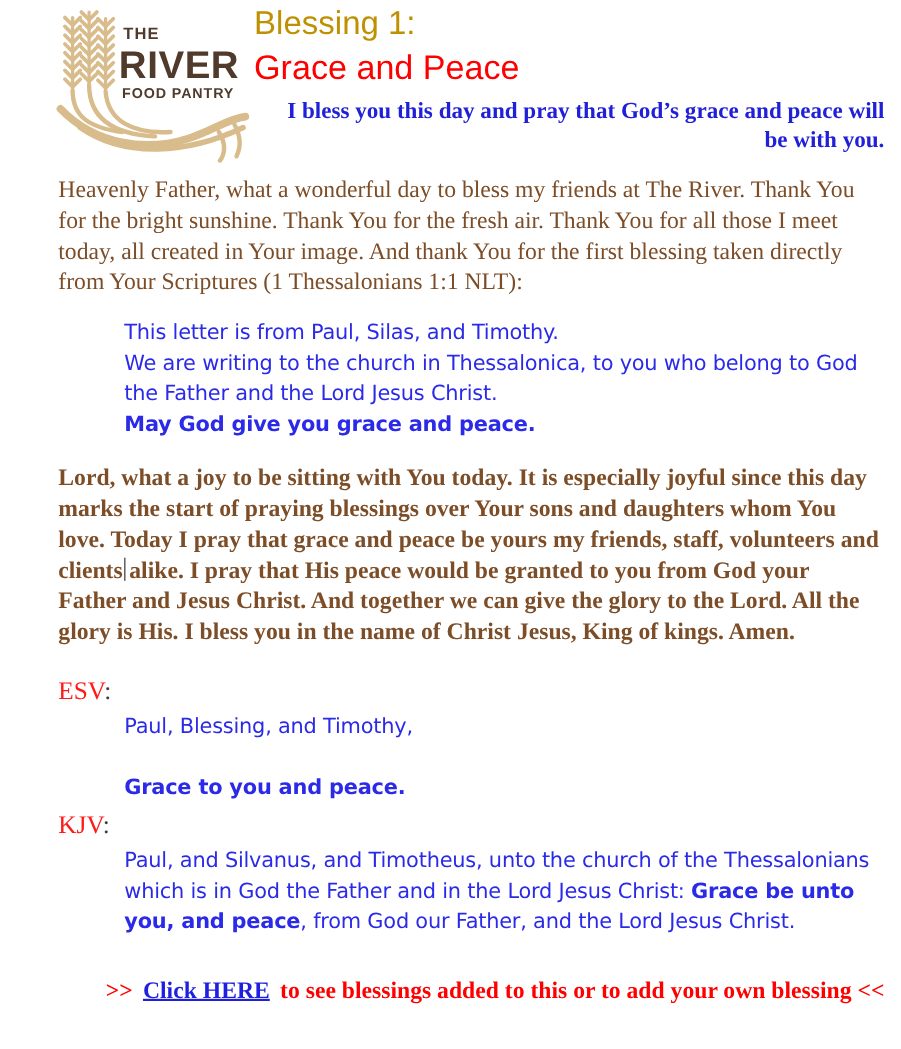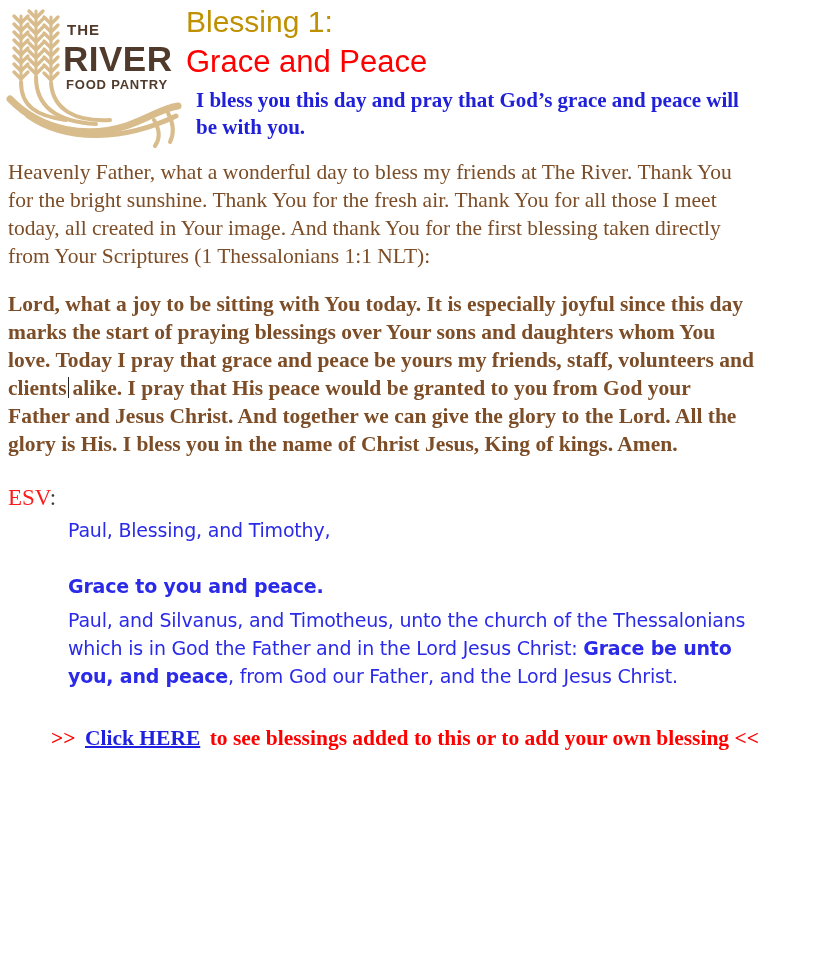--- a/index.html
+++ b/index.html
@@ -5,37 +5,37 @@
   :root{
     --gold:#BF9000; --title_red:#FF0000; --intro_blue:#2020D8;
     --body_brown:#7C4D26; --scripture_blue:#2A2AE8; --label_red:#FF1A1A;
     --colon_gray:#3b3b3b; --footer_red:#FF0000; --link_blue:#1F1FE0;
     --wheat_tan:#D8BC8C; --logo_brown:#503A2B; --caret:#222222;
   }
   *{box-sizing:border-box;margin:0;padding:0;}
   html,body{background:#ffffff;}
   .page{
     width:759px;height:954px;background:#ffffff;overflow:hidden;
-    font-family:"Liberation Serif",serif;position:relative;
+    font-family:"Liberation Serif",serif;position:relative;margin-left:45px;
   }
   
   .header{display:flex;align-items:flex-start;padding:2px 0 0 4px;height:148px;}
   .logo{flex:0 0 182px;}
   .titles{padding-top:2px;}
   .blessing-number{
     font-family:"Liberation Sans",sans-serif;font-size:30px;line-height:36px;
     color:var(--gold);letter-spacing:0;
   }
   .blessing-title{
     font-family:"Liberation Sans",sans-serif;font-size:31px;line-height:38px;
     color:var(--title_red);margin-top:3px;
   }
   .intro{
     font-family:"Liberation Serif",serif;font-weight:bold;font-size:21px;
-    line-height:27px;color:var(--intro_blue);max-width:600px;margin:6px 0 0 10px;
+    line-height:27px;color:var(--intro_blue);max-width:600px;margin:6px 0 0 10px;text-align:right;
   }
   
   .body-para{
     font-family:"Liberation Serif",serif;font-size:21.5px;line-height:28px;
     color:var(--body_brown);margin:10px 5px 0 8px;max-width:806px;
   }
   .para2{margin-top:20px;font-weight:bold;}
   .caret{
     display:inline-block;width:0;height:21px;border-left:1.5px solid var(--caret);
     vertical-align:-3px;margin:0 4px 0 1px;
@@ -115,27 +115,29 @@
     </div>
     <div class="titles">
       <div class="blessing-number">Blessing 1:</div>
       <div class="blessing-title">Grace and Peace</div>
       <div class="intro">I bless you this day and pray that God’s grace and peace will be with you.</div>
     </div>
   </header>
 
   <p class="body-para">Heavenly Father, what a wonderful day to bless my friends at The River. Thank You for the bright sunshine. Thank You for the fresh air. Thank You for all those I meet today, all created in Your image. And thank You for the first blessing taken directly from Your Scriptures (1 Thessalonians 1:1 NLT):</p>
 
+  <div class="quote"><span>This letter is from Paul, Silas, and Timothy.</span><br><span>We are writing to the church in Thessalonica, to you who belong to God the Father and the Lord Jesus Christ.</span><br><span class="b">May God give you grace and peace.</span></div>
 
   <p class="body-para para2"><span>Lord, what a joy to be sitting with You today. It is especially joyful since this day marks the start of praying blessings over Your sons and daughters whom You love. Today I pray that grace and peace be yours my friends, staff, volunteers and clients</span><span class="caret"></span><span>alike. I pray that His peace would be granted to you from God your Father and Jesus Christ. And together we can give the glory to the Lord. All the glory is His. I bless you in the name of Christ Jesus, King of kings. Amen.</span></p>
 
   <section class="version-section esv">
     <div class="version-label"><span class="vl">ESV</span><span class="colon">:</span></div>
     <div class="quote"><span>Paul, Blessing, and Timothy,</span><br><br><span class="b">Grace to you and peace.</span></div>
   </section>
 
   <section class="version-section kjv">
+    <div class="version-label"><span class="vl">KJV</span><span class="colon">:</span></div>
     <div class="quote"><span>Paul, and Silvanus, and Timotheus, unto the church of the Thessalonians which is in God the Father and in the Lord Jesus Christ: </span><span class="b">Grace be unto you, and peace</span><span>, from God our Father, and the Lord Jesus Christ.</span></div>
   </section>
 
   <div class="footer"><span class="red">&gt;&gt; </span><a href="#">Click HERE</a><span class="red"> to see blessings added to this or to add your own blessing &lt;&lt;</span></div>
 
 </div>
 
 </body></html>

